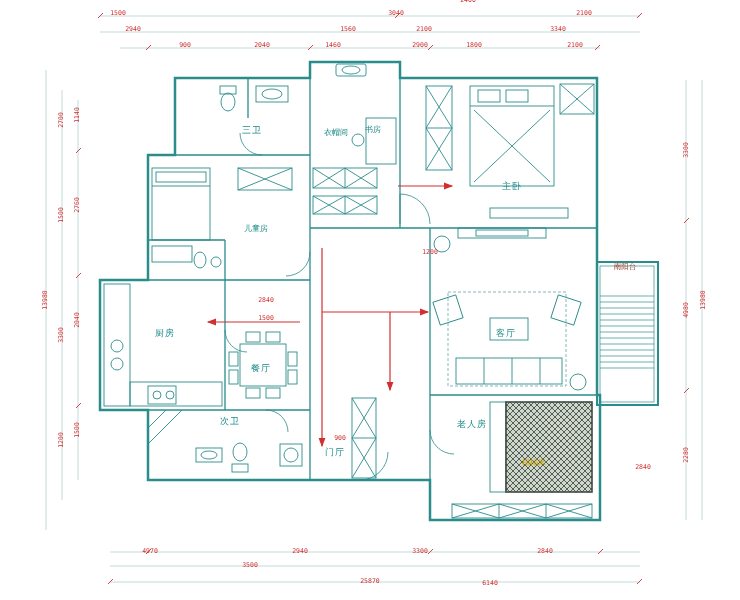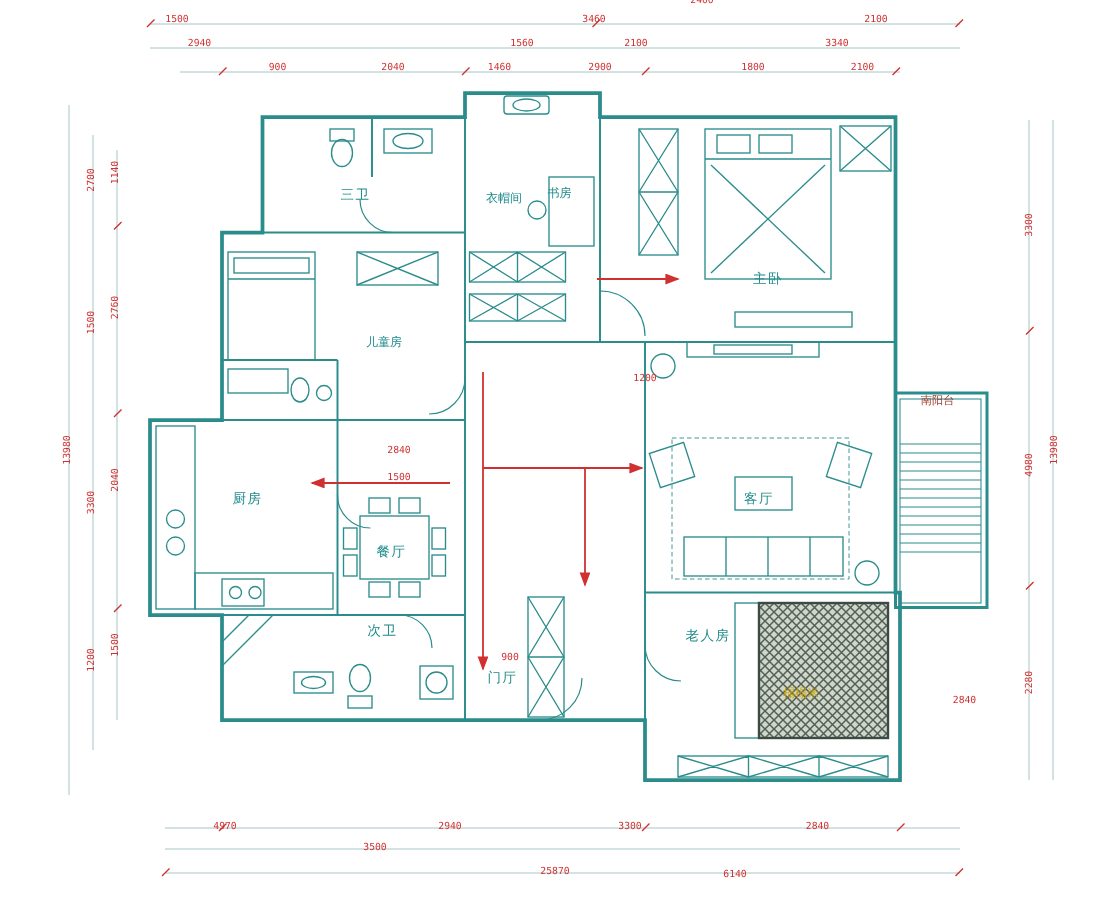--- a/index.html
+++ b/index.html
@@ -158,47 +158,47 @@
     <g stroke="#d03030" stroke-width="1.2" fill="none">
       <path d="M398,186 H452" marker-end="url(#arr)"></path>
       <path d="M322,248 V312"></path>
       <path d="M322,312 H428" marker-end="url(#arr)"></path>
       <path d="M300,322 H208" marker-end="url(#arr)"></path>
       <path d="M390,312 V390" marker-end="url(#arr)"></path>
       <path d="M322,312 V446" marker-end="url(#arr)"></path>
     </g>
   </svg>
 
-  <span class="room-label" style="left:237px;top:130px">三卫</span>
+  <span class="room-label" style="left:252px;top:130px">三卫</span>
   <span class="room-label small" style="left:336px;top:132px">衣帽间</span>
   <span class="room-label small" style="left:373px;top:129px">书房</span>
   <span class="room-label" style="left:512px;top:186px">主卧</span>
   <span class="room-label small" style="left:256px;top:228px">儿童房</span>
   <span class="room-label" style="left:165px;top:333px">厨房</span>
   <span class="room-label" style="left:261px;top:368px">餐厅</span>
-  <span class="room-label" style="left:255px;top:421px">次卫</span>
+  <span class="room-label" style="left:230px;top:421px">次卫</span>
   <span class="room-label" style="left:335px;top:452px">门厅</span>
   <span class="room-label" style="left:506px;top:333px">客厅</span>
   <span class="room-label" style="left:472px;top:424px">老人房</span>
   <span class="room-label small accent-yellow" style="left:534px;top:462px">榻榻米</span>
   <span class="room-label accent-maroon" style="left:625px;top:267px">南阳台</span>
 
   <span class="dim" style="left:118px;top:13px">1500</span>
-  <span class="dim" style="left:396px;top:13px">3460</span>
+  <span class="dim" style="left:396px;top:13px">3040</span>
   <span class="dim" style="left:468px;top:0">2400</span>
   <span class="dim" style="left:584px;top:13px">2100</span>
   <span class="dim" style="left:133px;top:29px">2940</span>
   <span class="dim" style="left:348px;top:29px">1560</span>
   <span class="dim" style="left:424px;top:29px">2100</span>
   <span class="dim" style="left:558px;top:29px">3340</span>
   <span class="dim" style="left:185px;top:45px">900</span>
   <span class="dim" style="left:262px;top:45px">2040</span>
   <span class="dim" style="left:333px;top:45px">1460</span>
-  <span class="dim" style="left:400px;top:45px">2900</span>
-  <span class="dim" style="left:502px;top:45px">1800</span>
+  <span class="dim" style="left:420px;top:45px">2900</span>
+  <span class="dim" style="left:474px;top:45px">1800</span>
   <span class="dim" style="left:575px;top:45px">2100</span>
 
   <span class="dim v" style="left:45px;top:300px">13980</span>
   <span class="dim v" style="left:61px;top:120px">2700</span>
   <span class="dim v" style="left:61px;top:215px">1500</span>
   <span class="dim v" style="left:61px;top:335px">3300</span>
   <span class="dim v" style="left:61px;top:440px">1200</span>
   <span class="dim v" style="left:77px;top:115px">1140</span>
   <span class="dim v" style="left:77px;top:205px">2760</span>
   <span class="dim v" style="left:77px;top:320px">2040</span>

